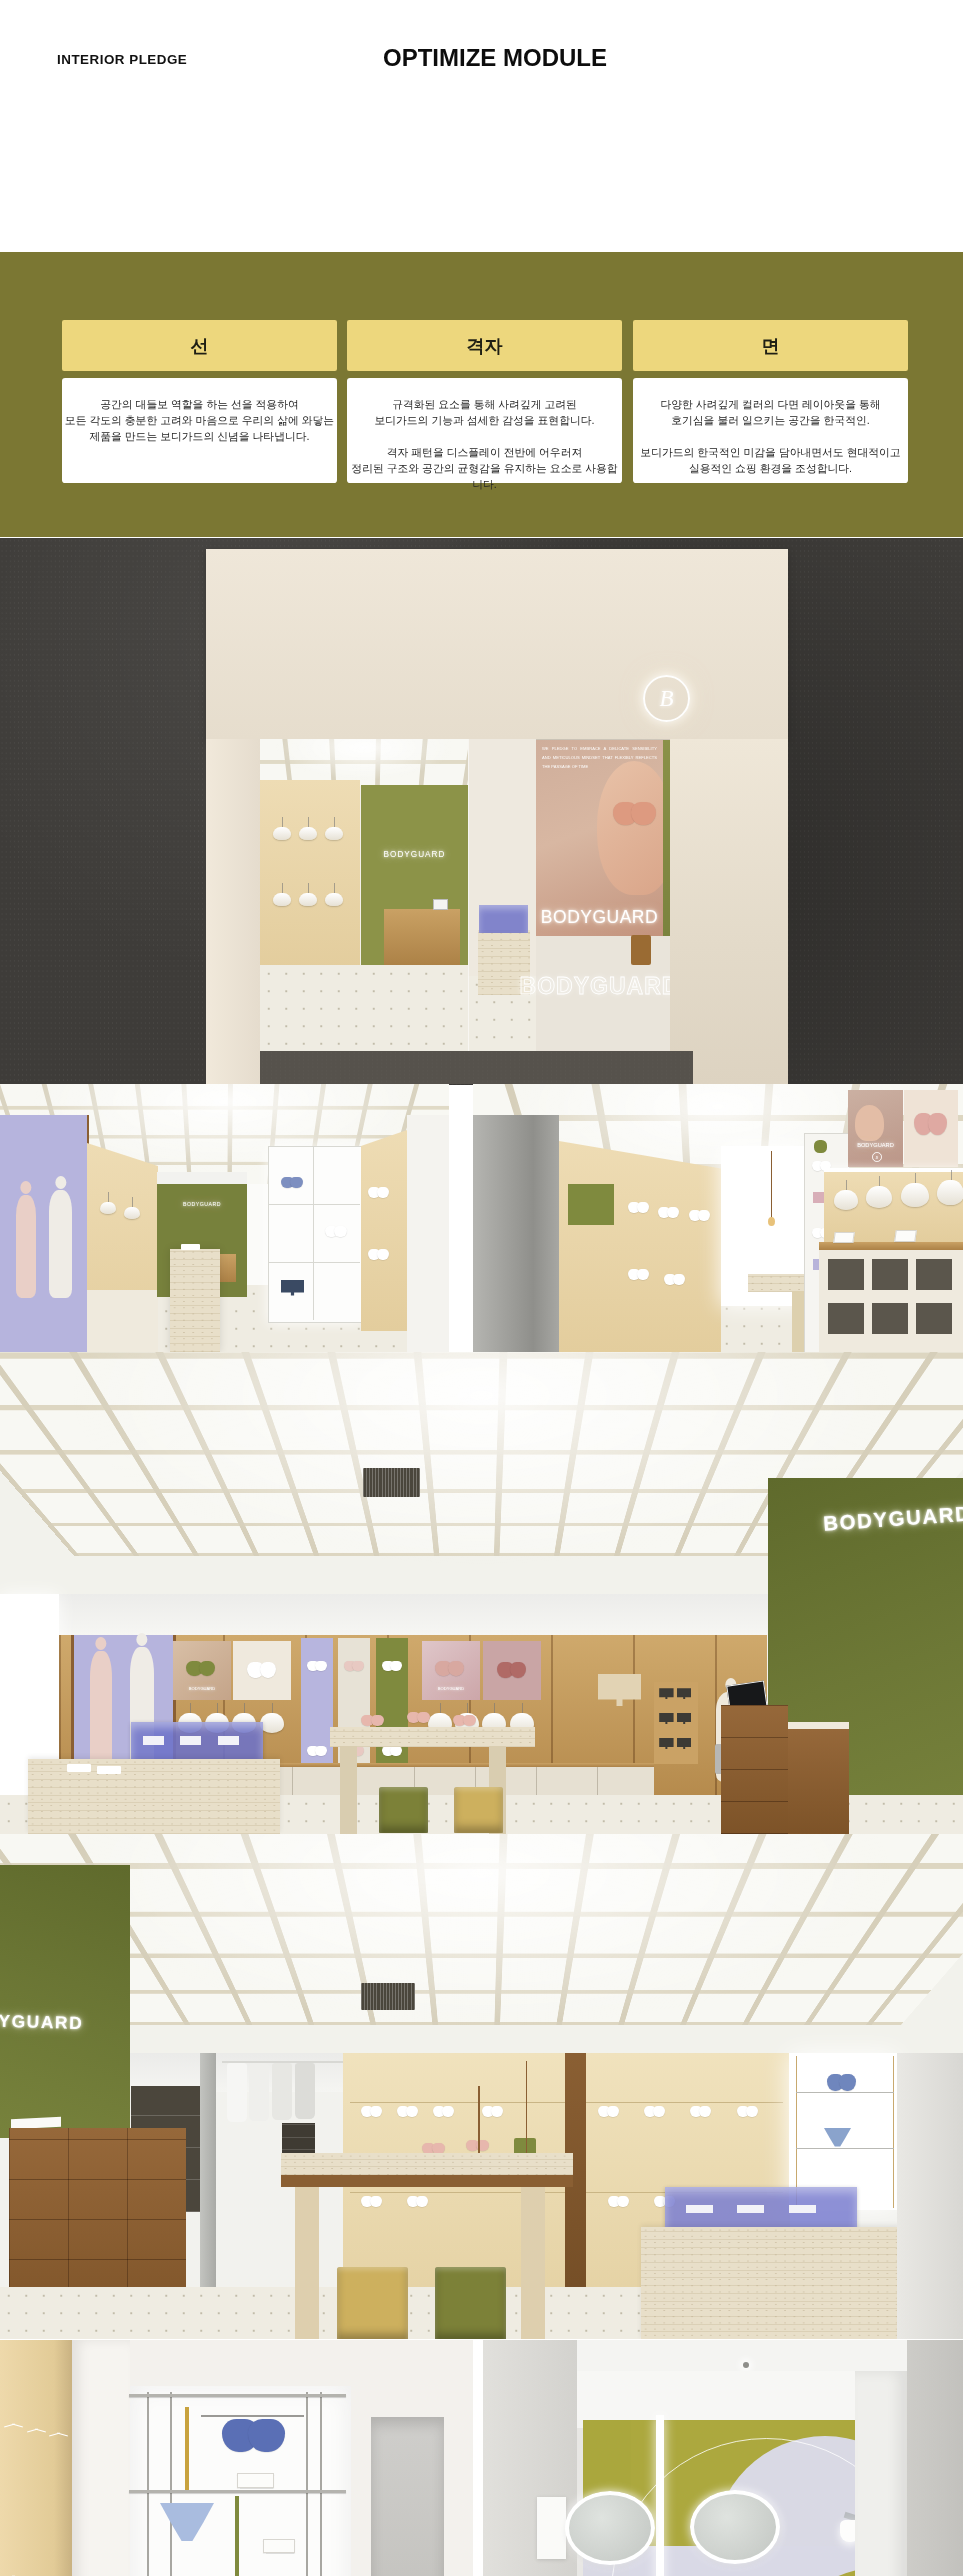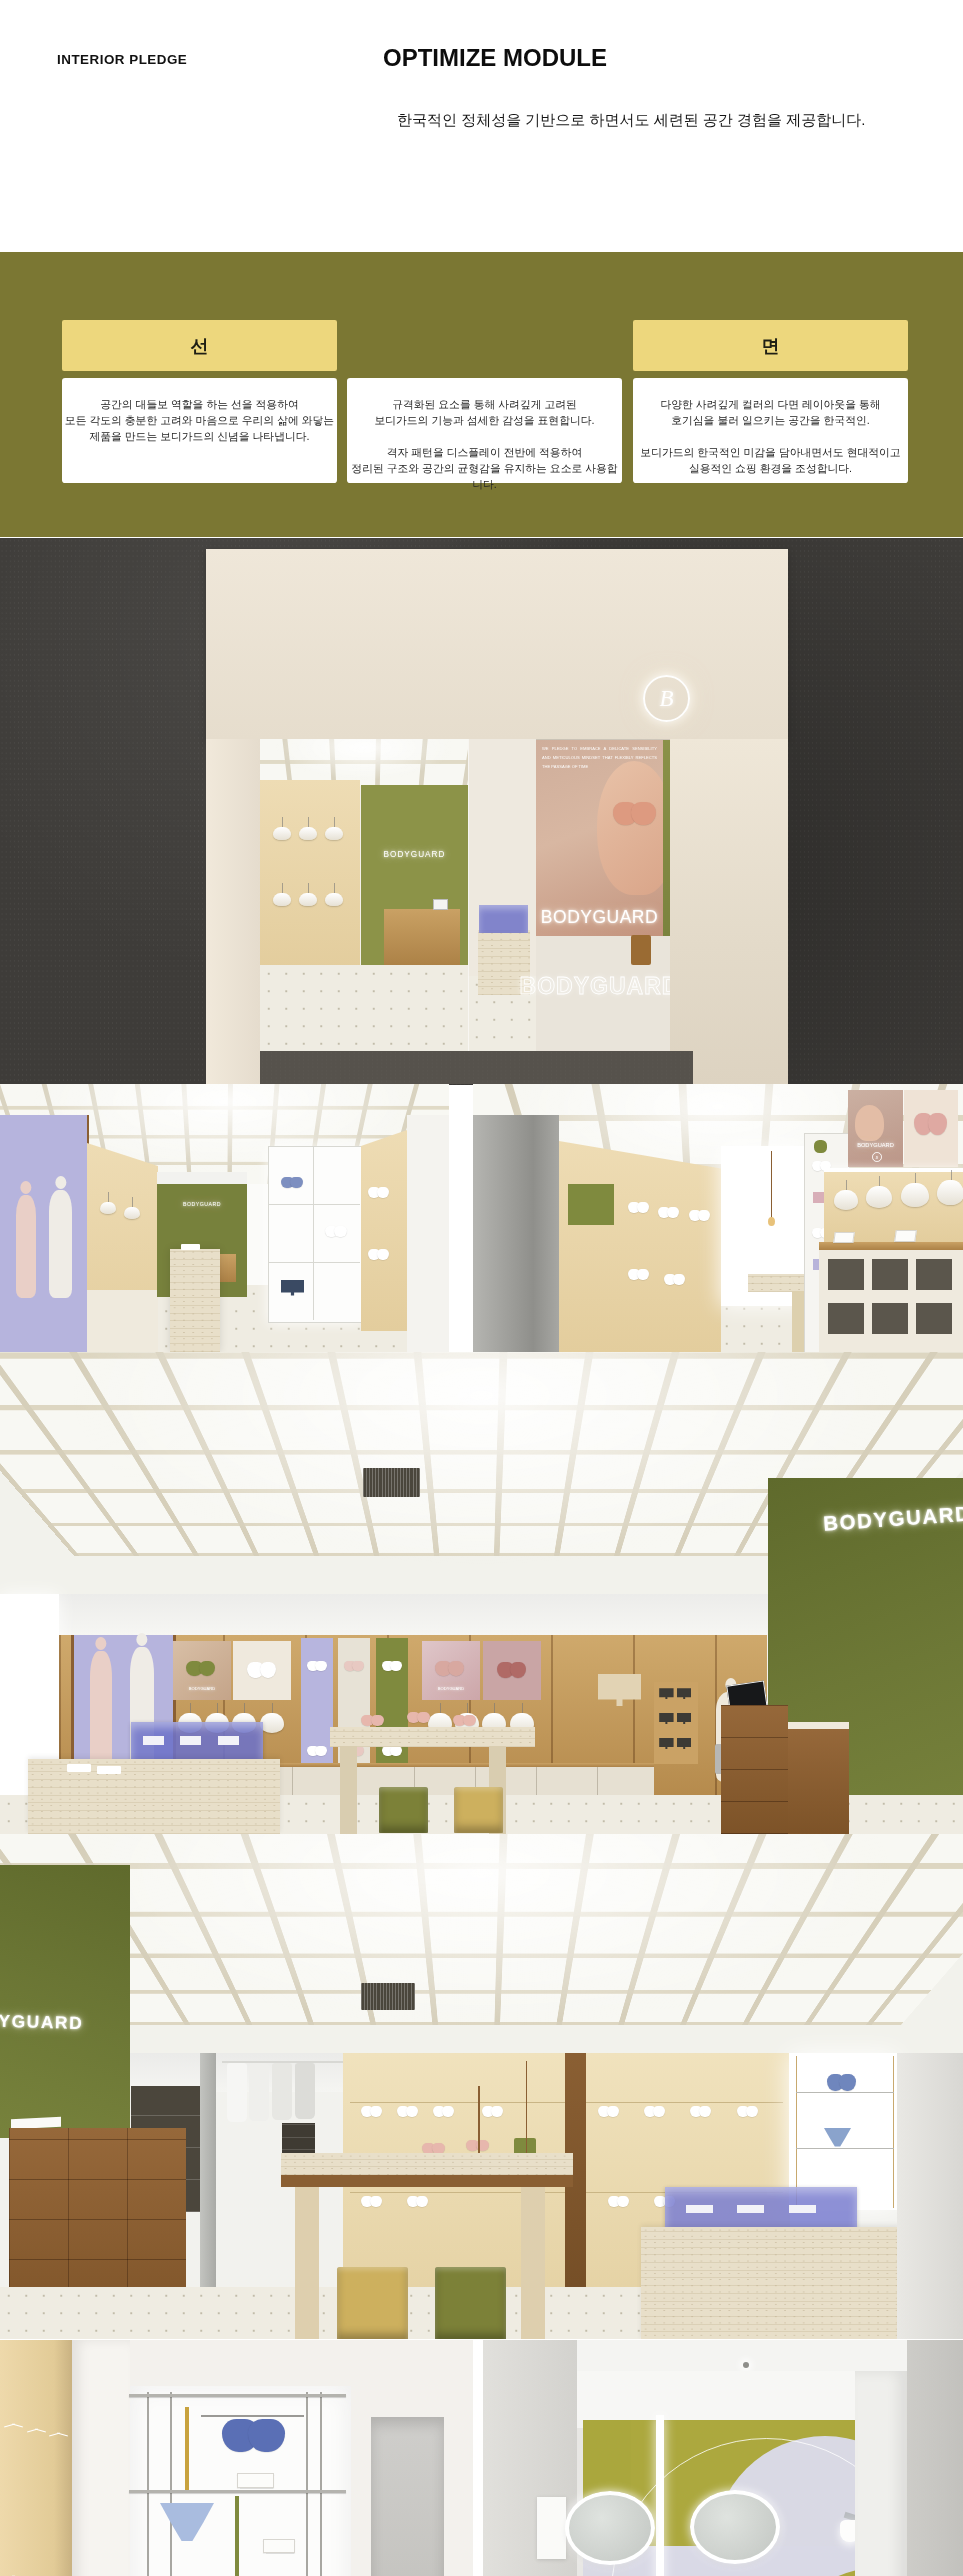--- a/index.html
+++ b/index.html
@@ -119,39 +119,39 @@
 </style>
 </head>
 <body>
 
 <div class="page">
 
   <section style="left:0;top:0;width:963px;height:252px;background:#fff;">
     <div class="s1-kicker">INTERIOR PLEDGE</div>
     <h1 class="s1-title">OPTIMIZE MODULE</h1>
     <p class="s1-para">
-      <span>한국적인 정체성을 기반으로 하면서도 세련된 공간 경험을 제공합니다.</span>
     </p>
   </section>
 
   <section class="s2">
     <div class="p-card" style="left:62px;">
       <div class="p-head">선</div>
       <div class="p-body">
         <div>공간의 대들보 역할을 하는 선을 적용하여</div>
         <div>모든 각도의 충분한 고려와 마음으로 우리의 삶에 와닿는</div>
         <div>제품을 만드는 보디가드의 신념을 나타냅니다.</div>
       </div>
     </div>
     <div class="p-card" style="left:347px;">
+      <div class="p-head">격자</div>
       <div class="p-body">
         <div>규격화된 요소를 통해 사려깊게 고려된</div>
         <div>보디가드의 기능과 섬세한 감성을 표현합니다.</div>
         <div></div>
-        <div>격자 패턴을 디스플레이 전반에 적용하여</div>
+        <div>격자 패턴을 디스플레이 전반에 어우러져</div>
         <div>정리된 구조와 공간의 균형감을 유지하는 요소로 사용합니다.</div>
       </div>
     </div>
     <div class="p-card" style="left:633px;">
       <div class="p-head">면</div>
       <div class="p-body">
         <div>다양한 사려깊게 컬러의 다면 레이아웃을 통해</div>
         <div>호기심을 불러 일으키는 공간을 한국적인.</div>
         <div></div>
         <div>보디가드의 한국적인 미감을 담아내면서도 현대적이고</div>

